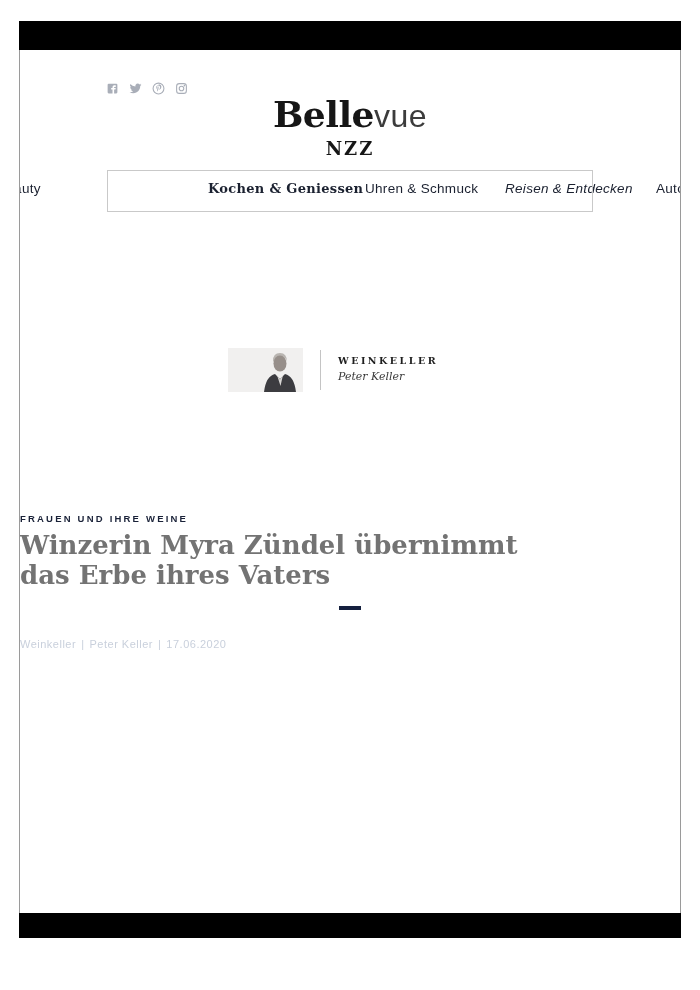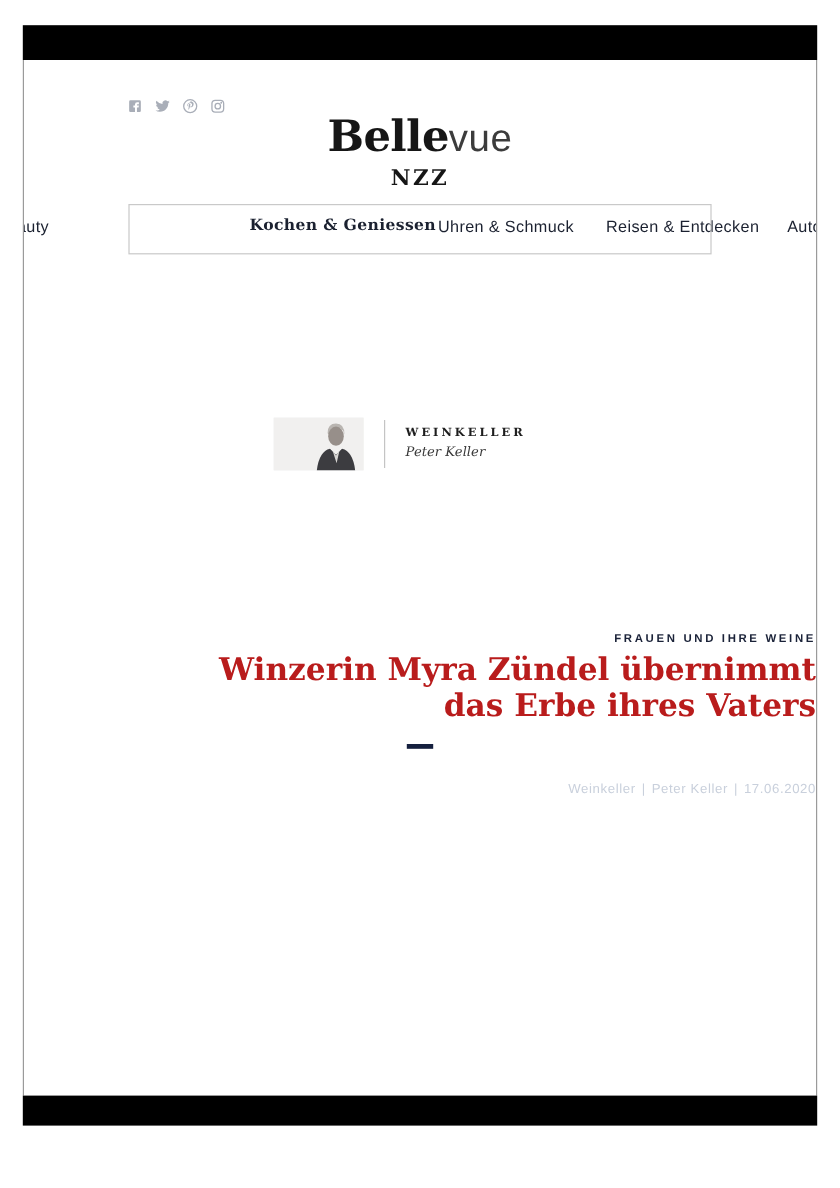--- a/index.html
+++ b/index.html
@@ -27,35 +27,35 @@
   .logo-sub{position:absolute;left:0;top:88px;width:660px;text-align:center;
     font-family:"DejaVu Serif", serif;font-weight:700;font-size:18px;letter-spacing:2px;color:#161616;}
 
   
   .nav-outline{position:absolute;left:87px;top:120px;width:484px;height:40px;border:1px solid #c9c9c9;z-index:3;pointer-events:none;}
   .nav{position:absolute;left:0;top:126px;width:660px;height:26px;z-index:2;}
   .nav .item{position:absolute;top:0;height:26px;line-height:26px;white-space:nowrap;
     font-size:13.5px;letter-spacing:0.3px;color:#1b2130;cursor:pointer;}
   .nav .item.active{font-weight:700;font-family:"DejaVu Serif", serif;font-size:13px;}
   .nav .i0{left:-23px;} .nav .i1{left:48px;} .nav .i2{left:188px;}
-  .nav .i3{left:345px;} .nav .i4{left:485px;} .nav .i5{left:636px;}
+  .nav .i3{left:345px;} .nav .i4{left:485px;font-style:italic;} .nav .i5{left:636px;}
 
   
   .author-card{position:absolute;left:208px;top:298px;display:flex;align-items:flex-start;cursor:pointer;}
   .author-photo{width:75px;height:44px;background:#f1f0ef;flex:0 0 auto;}
   .author-divider{width:1px;height:40px;background:#c4c4c4;margin:2px 17px 0 17px;flex:0 0 auto;}
   .author-text{padding-top:7px;}
   .author-section{font-family:"DejaVu Serif", serif;font-weight:700;font-size:9.5px;letter-spacing:2.5px;color:#1e1e1e;}
   .author-name{font-family:"DejaVu Serif", serif;font-style:italic;font-size:11px;color:#3a3a3a;margin-top:4px;}
 
   
-  .article{position:absolute;left:0;top:477px;width:660px;text-align:right;}
+  .article{position:absolute;left:0;top:463px;width:660px;text-align:left;}
   .kicker{font-size:9.5px;font-weight:700;letter-spacing:2.2px;color:#1a2238;}
   .headline{margin-top:6px;font-family:"DejaVu Serif", serif;font-weight:700;
-    font-size:26px;line-height:30px;color:#b91c1c;}
+    font-size:26px;line-height:30px;color:#737373;}
   .dash{width:22px;height:4px;background:#15203e;margin:16px auto 0 auto;}
   .byline{margin-top:28px;font-size:11px;letter-spacing:0.5px;color:#c9d0dc;}
   .byline .sep{margin:0 5px;color:#c9d0dc;}
   .byline .part{cursor:pointer;}
 </style>
 </head>
 <body>
 
 <div class="page">
   <div class="frame">

